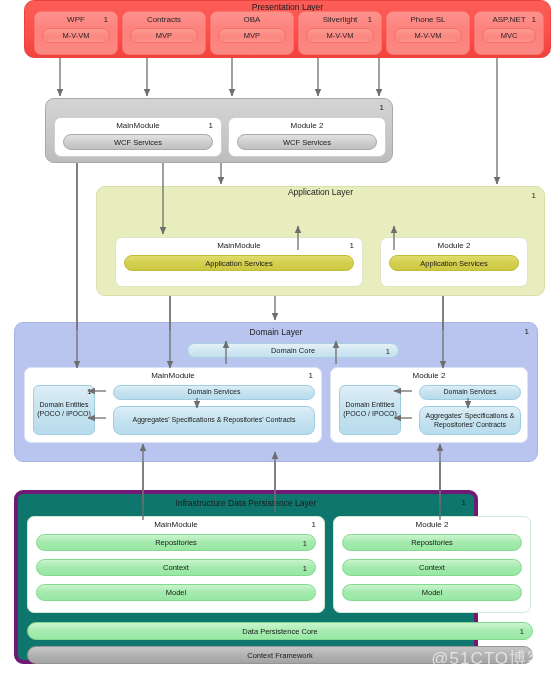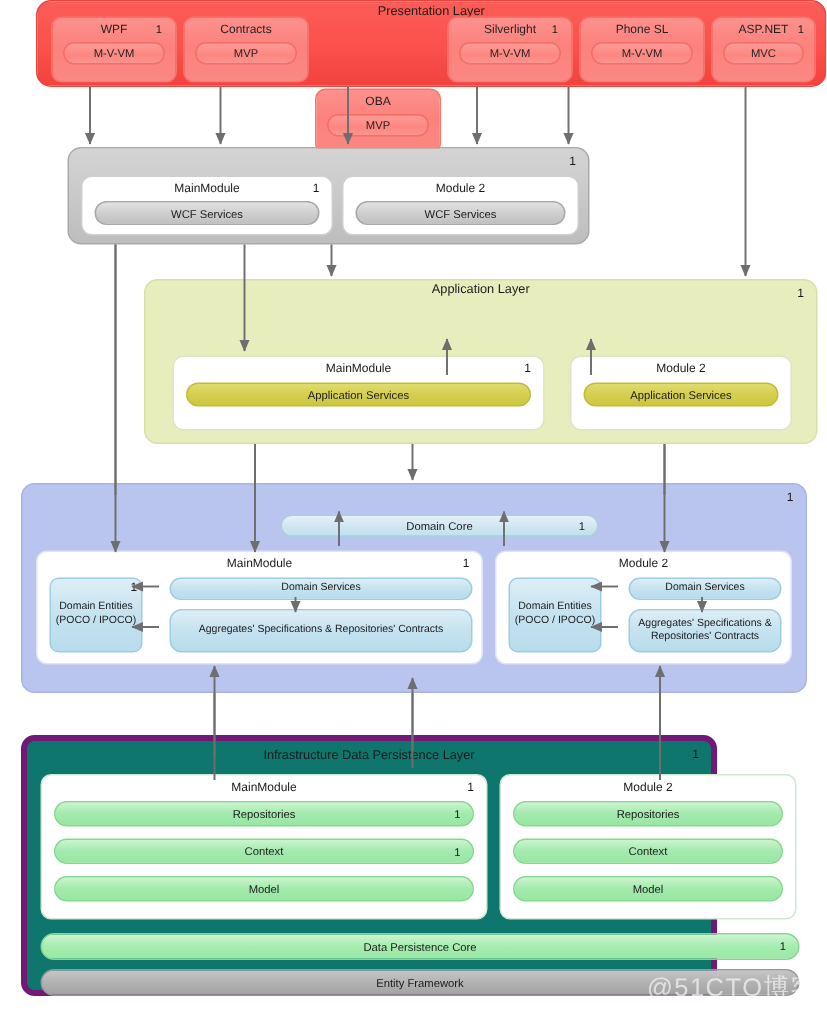--- a/index.html
+++ b/index.html
@@ -296,21 +296,21 @@
       <div class="badge pres-badge" style="right:9px;">1</div>
       <div class="pres-pill">M-V-VM</div>
     </div>
 
     <div class="pres-box" style="left:97px; width:84px;">
       <div class="pres-label">Contracts</div>
       <div class="badge pres-badge" style="right:9px;"></div>
       <div class="pres-pill">MVP</div>
     </div>
 
-    <div class="pres-box" style="left:185px; width:84px;margin-top:48px;">
+    <div class="pres-box" style="left:185px; width:84px;">
       <div class="pres-label">OBA</div>
       <div class="badge pres-badge" style="right:9px;"></div>
       <div class="pres-pill">MVP</div>
     </div>
 
     <div class="pres-box" style="left:273px; width:84px;">
       <div class="pres-label">Silverlight</div>
       <div class="badge pres-badge" style="right:9px;">1</div>
       <div class="pres-pill">M-V-VM</div>
     </div>
@@ -356,20 +356,21 @@
     </div>
 
     <div class="app-module" style="left:283px; width:148px;">
       <div class="mod-label">Module 2</div>
       <div class="badge" style="right:8px; top:3px;"></div>
       <div class="gold-pill">Application Services</div>
     </div>
   </div>
 
   <div class="layer domain">
+    <div class="layer-title" style="top:4px;">Domain Layer</div>
     <div class="badge" style="right:8px; top:4px;">1</div>
 
     <div class="domain-core">
       <span>Domain Core</span>
       <span class="pill-badge">1</span>
     </div>
 
     <div class="domain-module" style="left:9px; width:298px;">
       <div class="mod-label">MainModule</div>
       <div class="badge" style="right:8px; top:3px;">1</div>
@@ -438,19 +439,19 @@
         <span class="pill-badge"></span>
       </div>
     </div>
 
     <div class="wide-green-pill" style="top:128px;">
       <span>Data Persistence Core</span>
       <span class="pill-badge">1</span>
     </div>
 
     <div class="wide-gray-pill" style="top:152px;">
-      <span>Entity Framework</span>
+      <span>Context Framework</span>
       <span class="pill-badge"></span>
     </div>
   </div>
 
   <div class="watermark">@51CTO博客</div>
 </div>
 
 </body></html>

